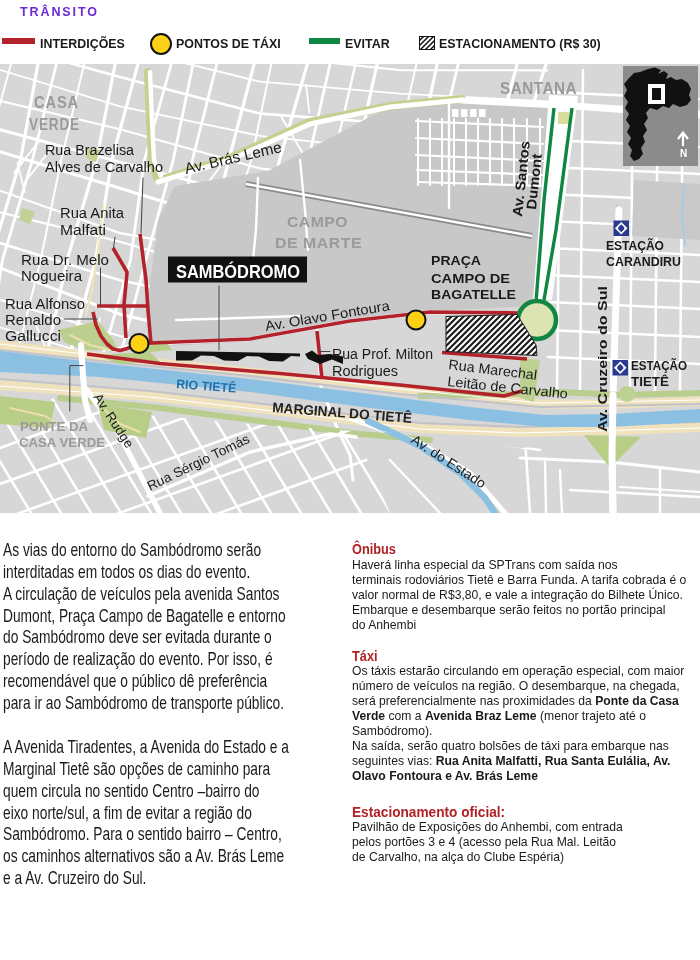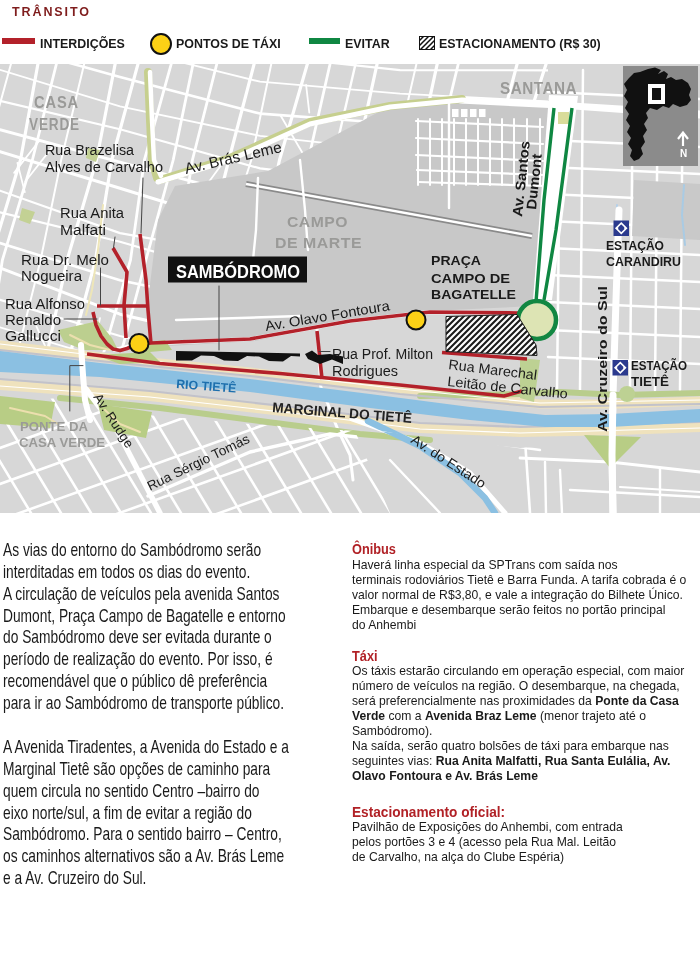--- a/index.html
+++ b/index.html
@@ -1,19 +1,19 @@
 <!DOCTYPE html>
 <html><head><meta charset="utf-8"><style>
 html,body{margin:0;padding:0;background:#fff;width:700px;height:960px;overflow:hidden}
 body{font-family:"Liberation Sans",sans-serif;position:relative}
 .abs{position:absolute}
 .cx{transform-origin:0 0;white-space:nowrap}
 </style></head><body>
 
-<div class="abs cx" style="left:12px;top:5px;font-weight:bold;font-size:12.5px;color:#7f1d1d;letter-spacing:1.9px">TRÂNSITO</div>
+<div class="abs cx" style="left:20px;top:5px;font-weight:bold;font-size:12.5px;color:#6d28d9;letter-spacing:1.9px">TRÂNSITO</div>
 
 <div class="abs" style="left:2px;top:38px;width:33px;height:6px;background:#b3212a"></div>
 
 <div class="abs cx" style="left:40px;top:36px;font-weight:bold;font-size:13.5px;color:#1a1a1a;transform:scaleX(0.92)">INTERDIÇÕES</div>
 
 <div class="abs" style="left:150px;top:32.5px;width:18px;height:18px;border-radius:50%;background:#fcd116;border:2px solid #111"></div>
 
 <div class="abs cx" style="left:176px;top:36px;font-weight:bold;font-size:13.5px;color:#1a1a1a;transform:scaleX(0.92)">PONTOS DE TÁXI</div>
 
 <div class="abs" style="left:309px;top:38px;width:31px;height:6px;background:#0f8742"></div>

